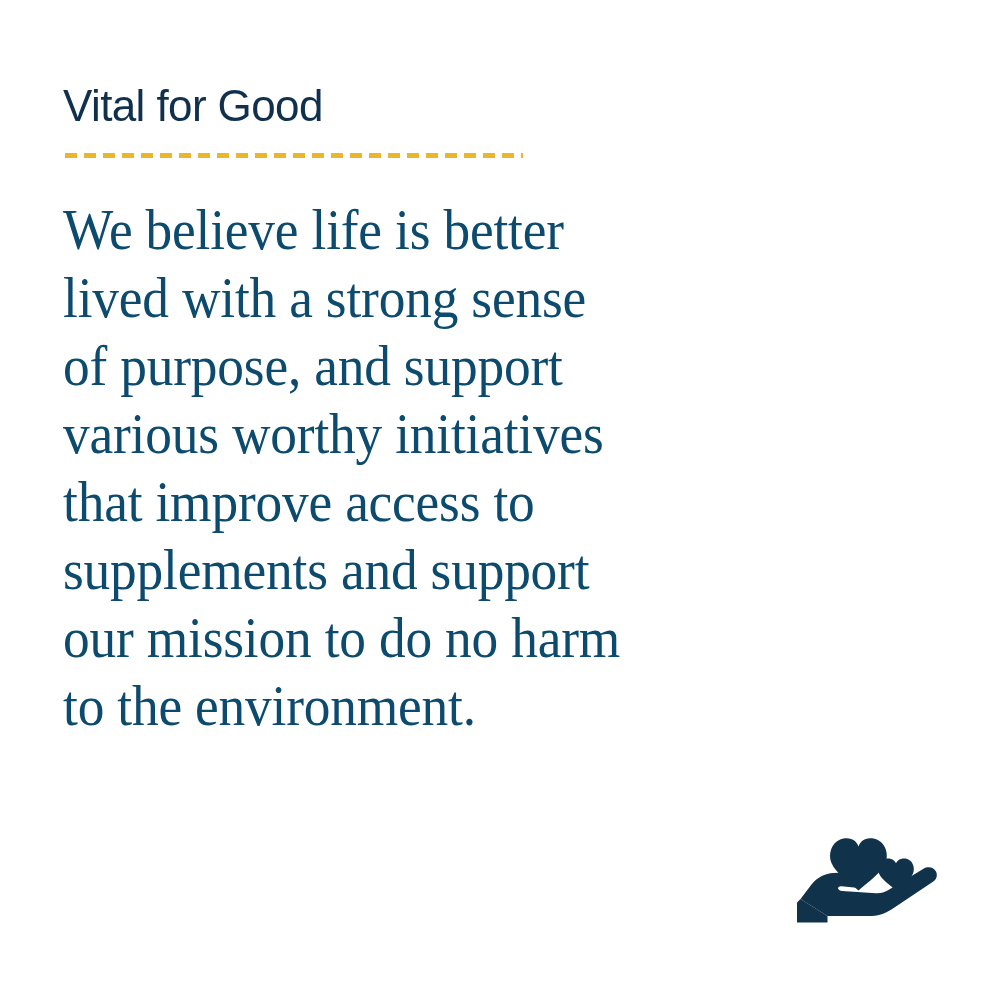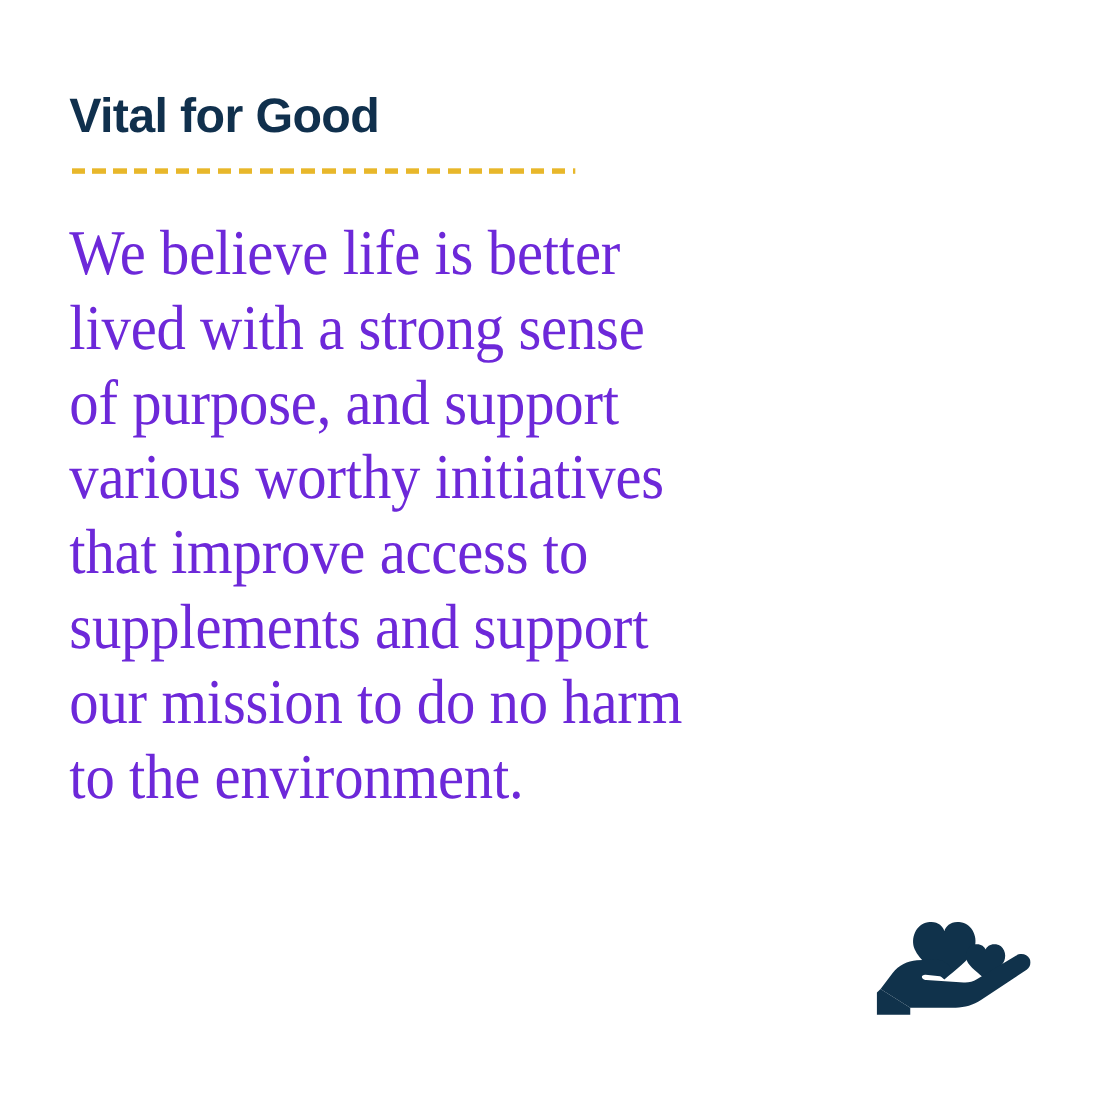--- a/index.html
+++ b/index.html
@@ -22,21 +22,21 @@
     background: #ffffff;
     box-sizing: border-box;
   }
 
   
   #heading {
     position: absolute;
     left: 63px;
     top: 52px;
     font-family: "Liberation Sans", sans-serif;
-    font-weight: 700;
+    font-weight: 400;
     font-size: 44px;
     line-height: 50px;
     letter-spacing: -0.6px;
     color: #10304d;
     white-space: nowrap;
   }
 
   
   #divider {
     position: absolute;
@@ -55,21 +55,21 @@
 
   
   #body-copy {
     position: absolute;
     left: 63px;
     top: 196px;
     width: 790px;
     font-family: "Liberation Serif", serif;
     font-size: 58px;
     line-height: 68px;
-    color: #6d28d9;
+    color: #0c4a6e;
     letter-spacing: -0.2px;
     font-weight: 400;
   }
   #body-copy .ln {
     display: block;
     white-space: nowrap;
     transform: scaleX(0.92);
     transform-origin: left center;
   }
 

